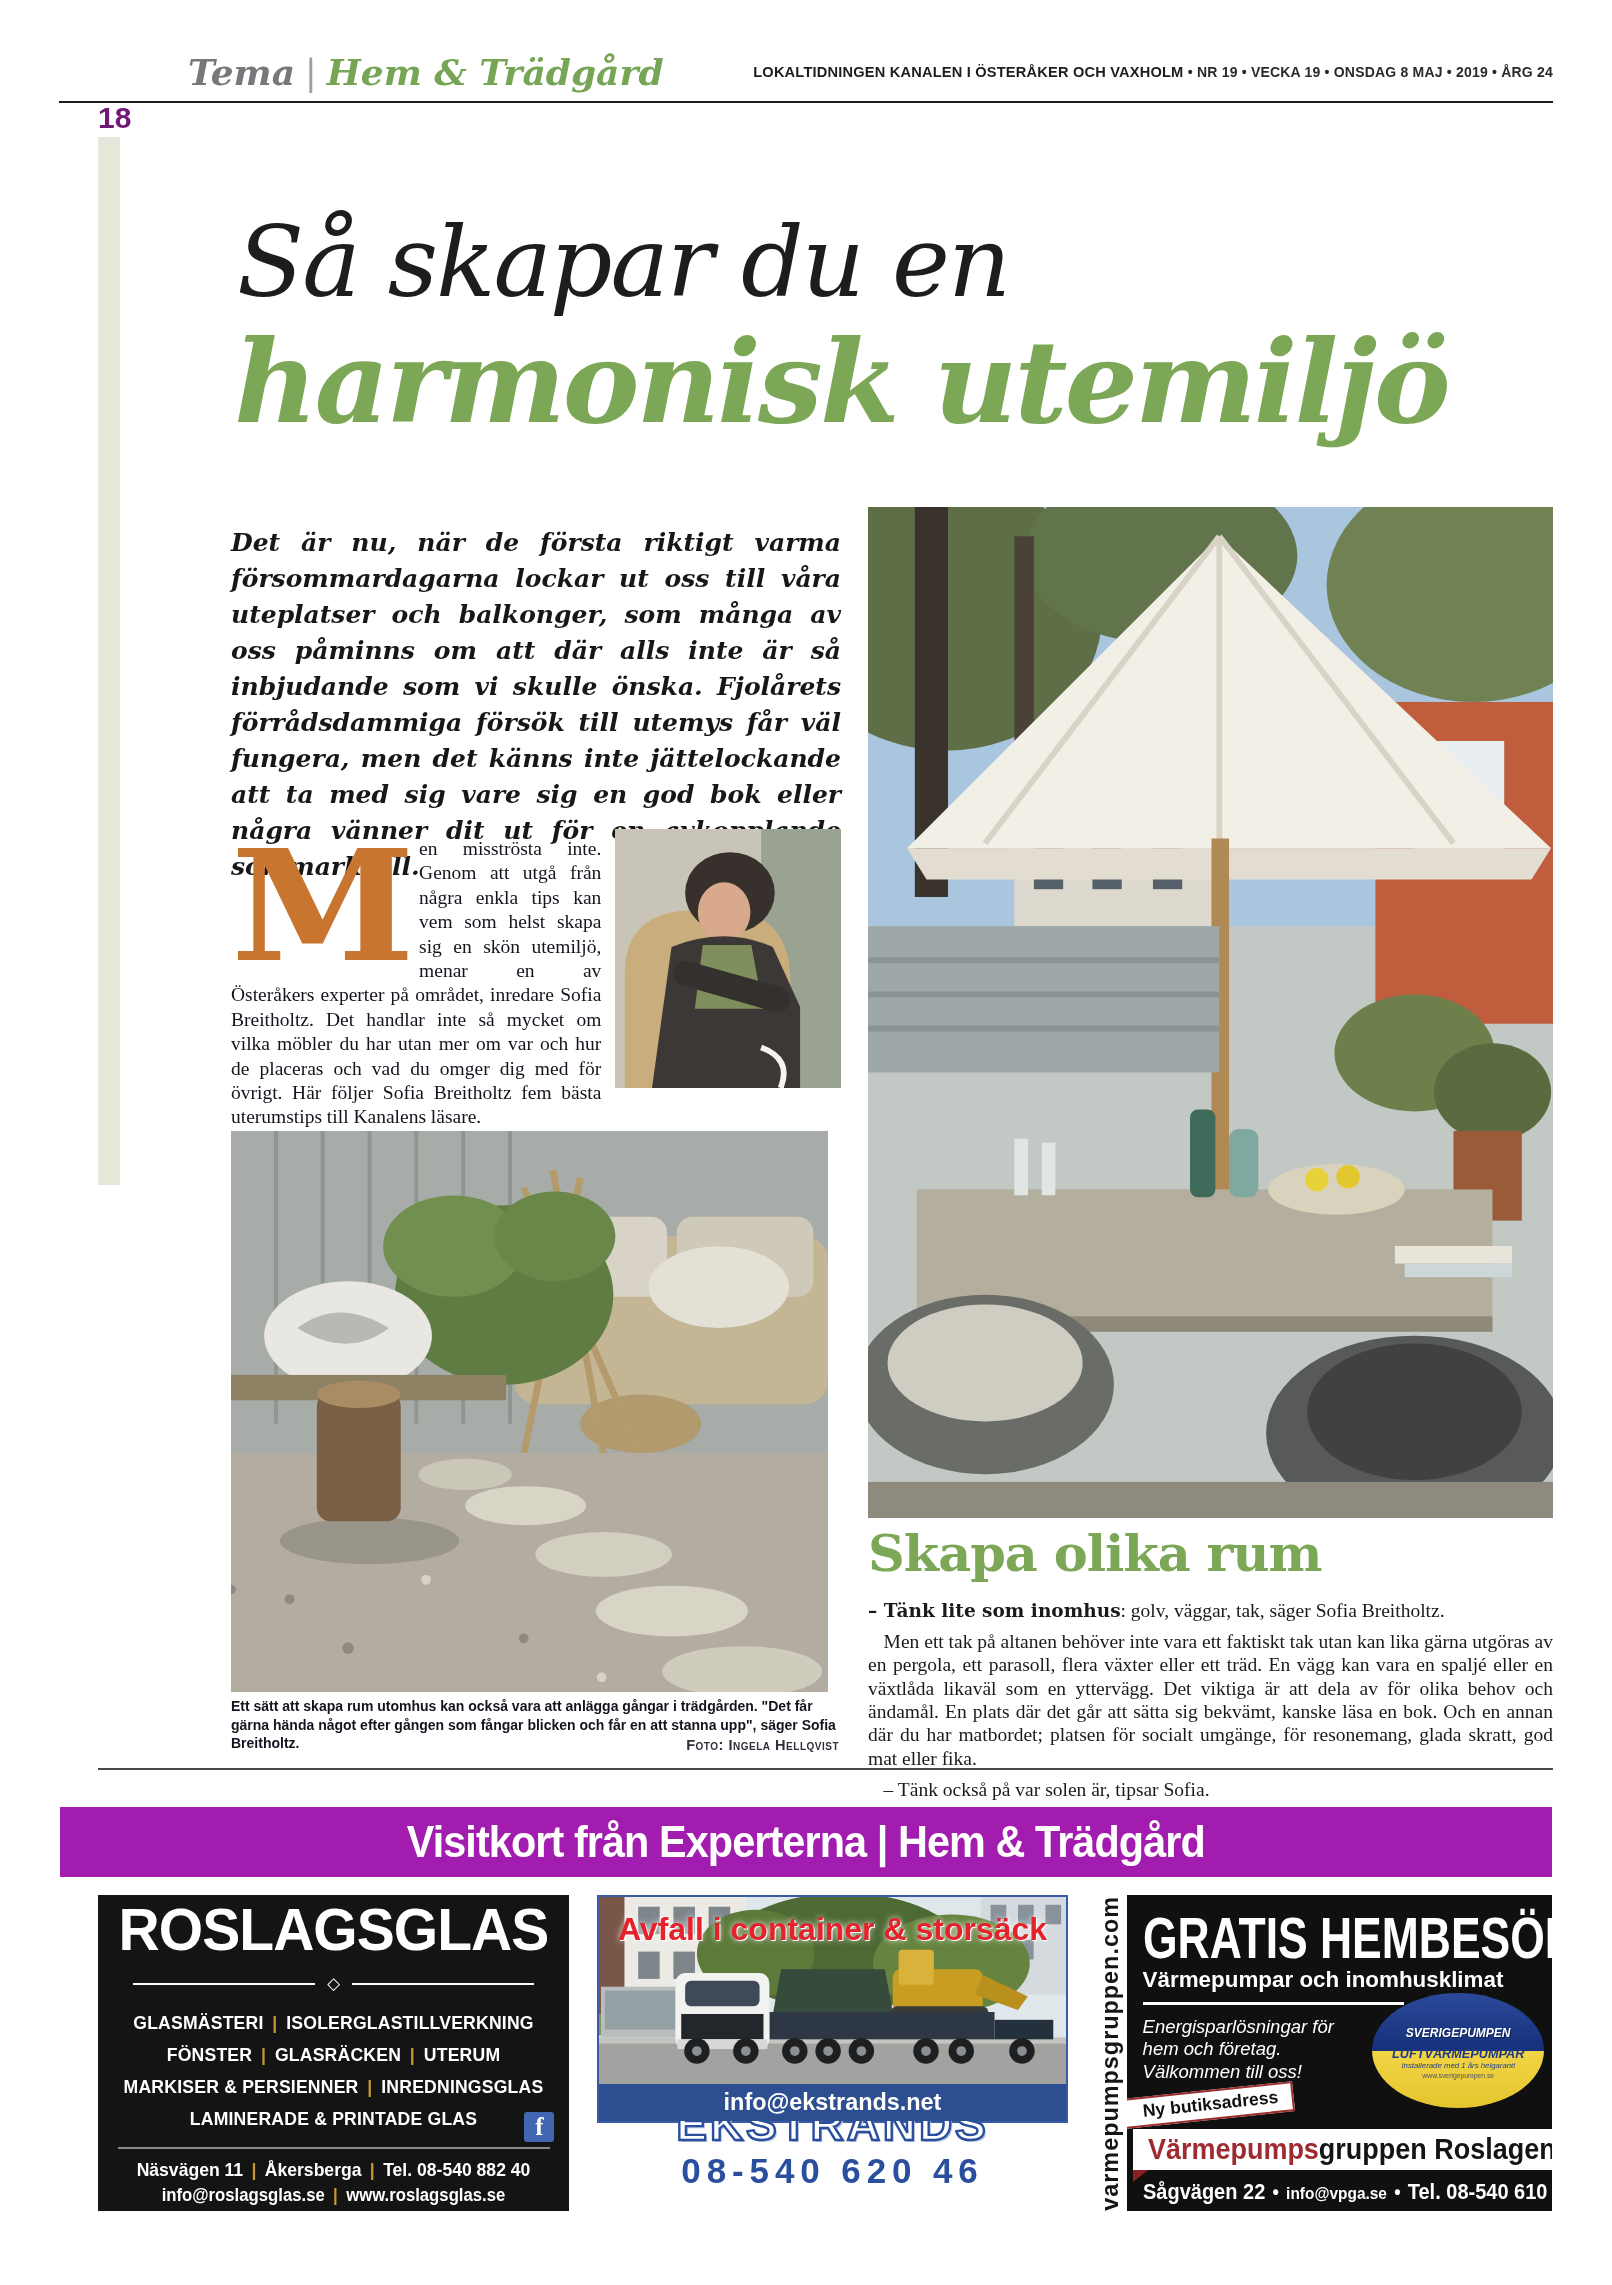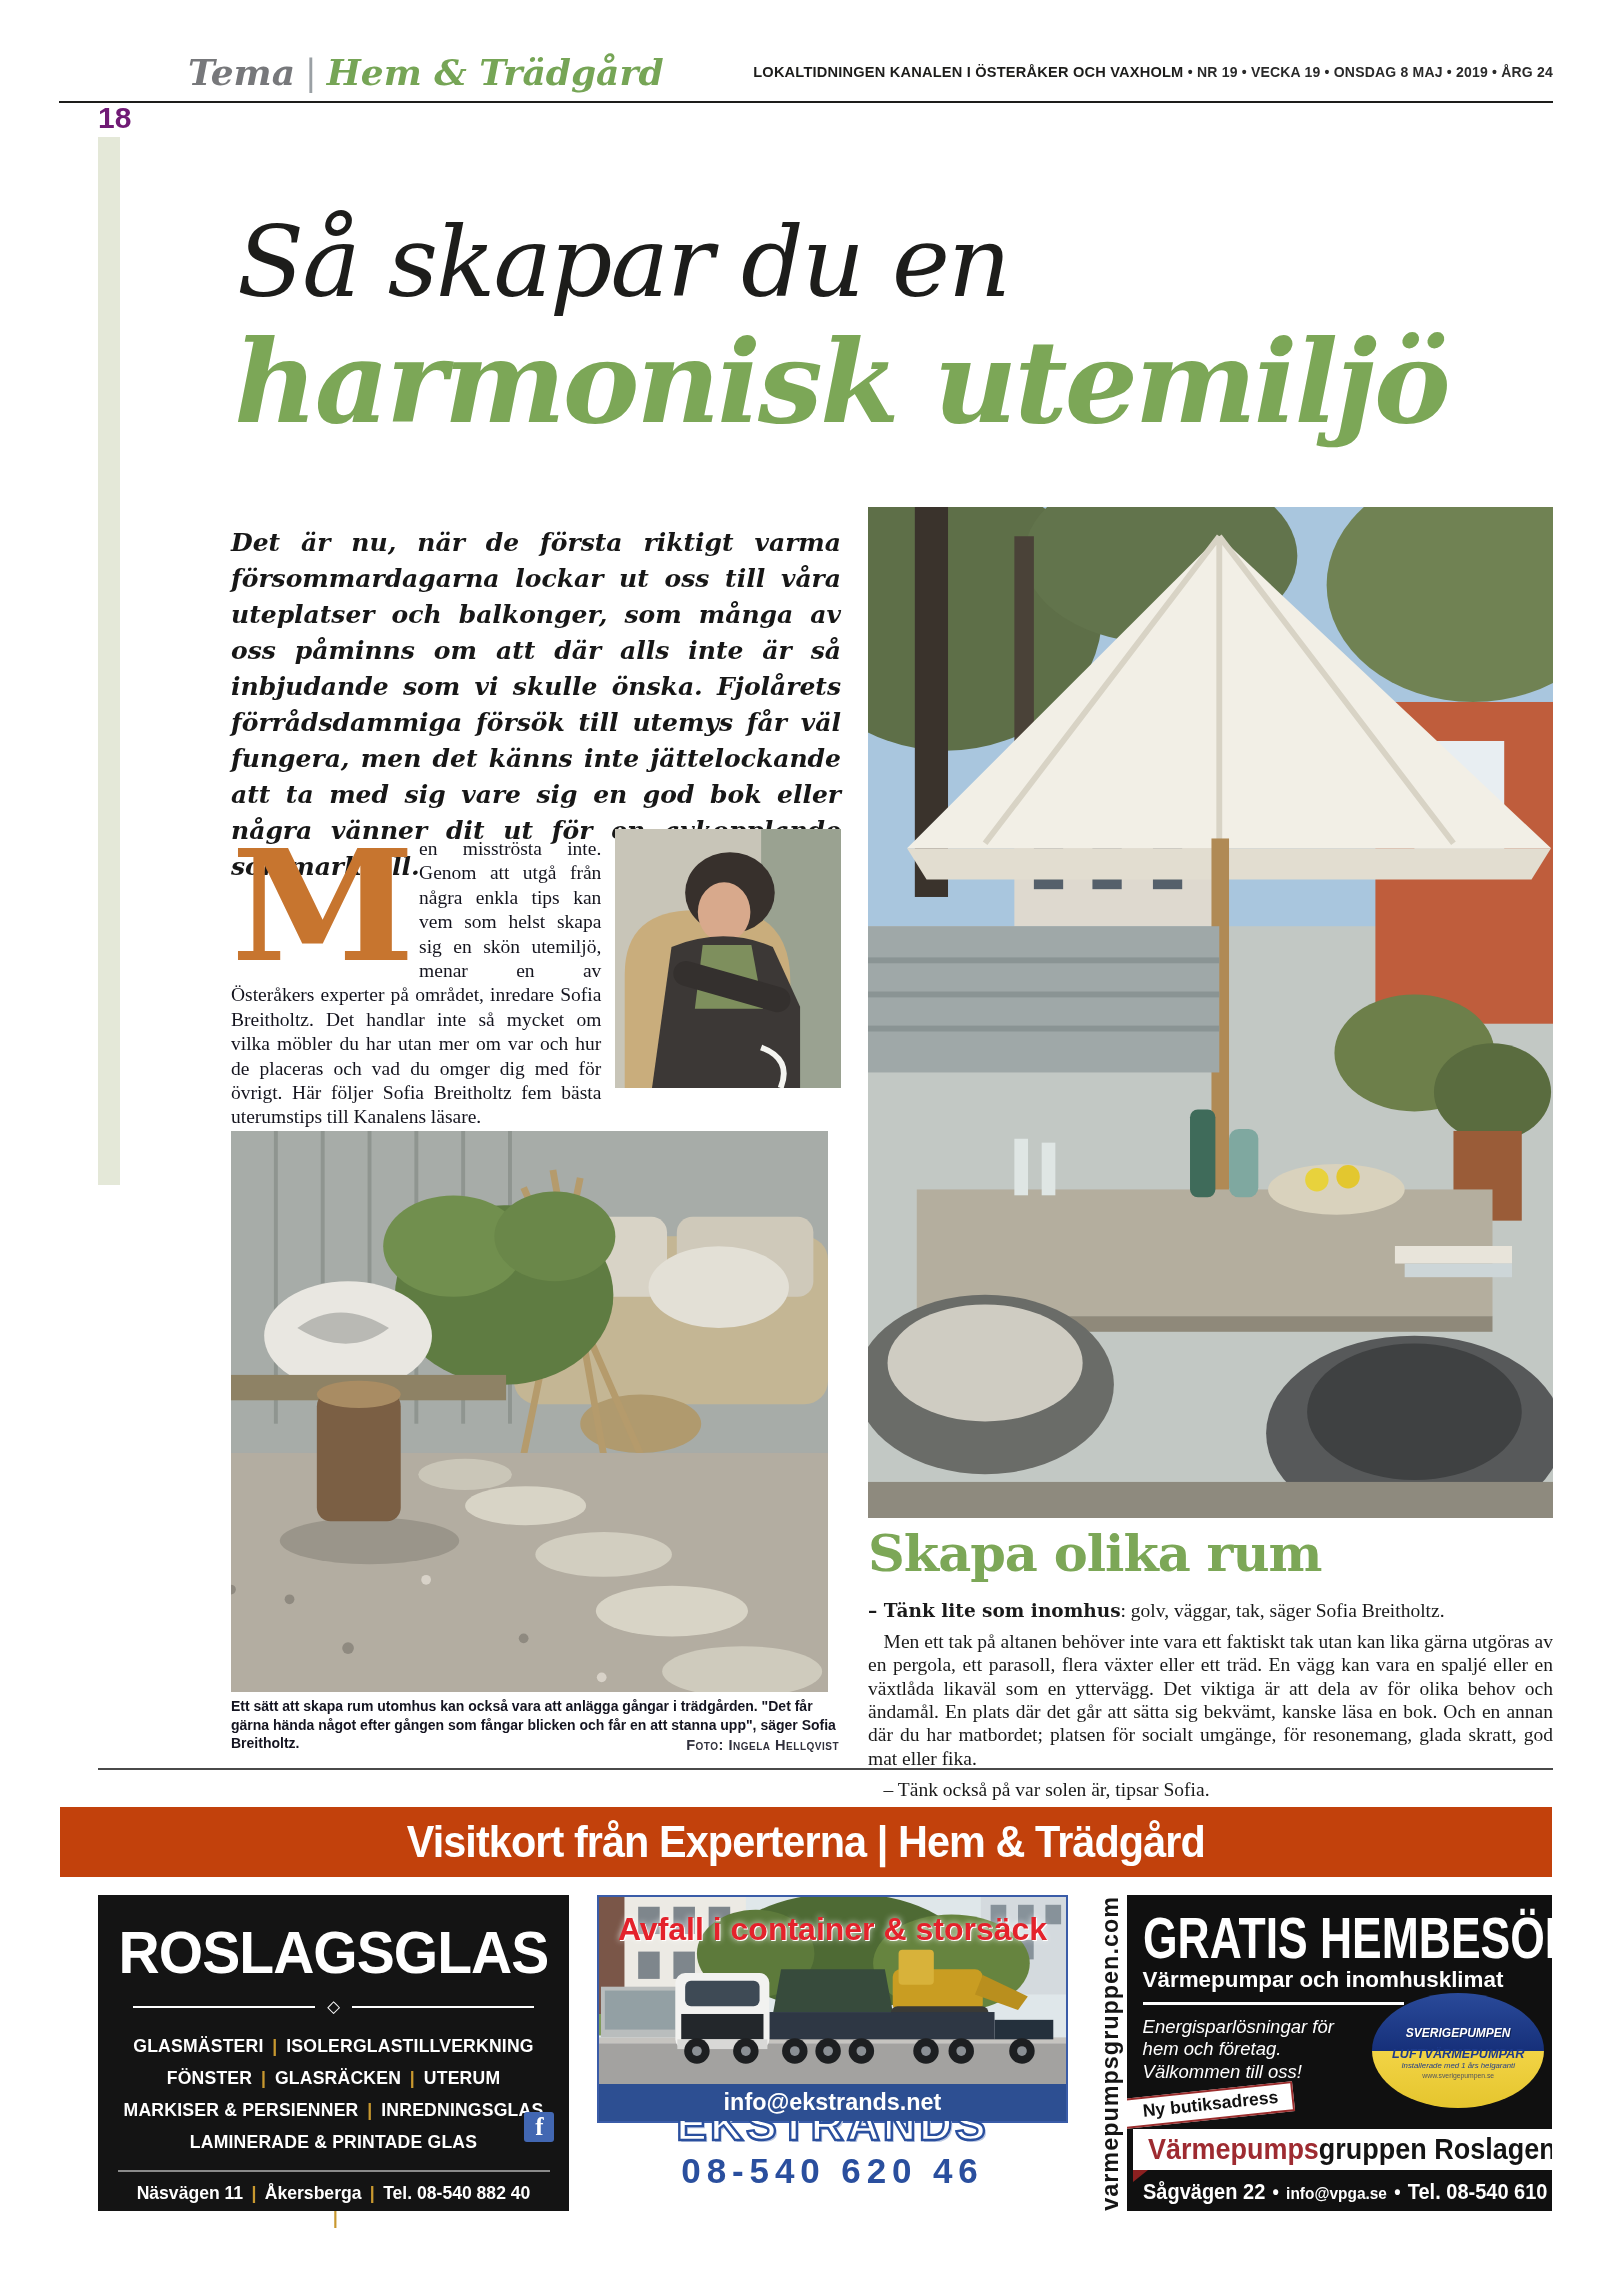--- a/index.html
+++ b/index.html
@@ -54,28 +54,28 @@
   .subsec{position:absolute;left:868px;top:1523px;width:685px;}
   .subsec h2{margin:0 0 15.6px 0;font-family:"DejaVu Serif",serif;font-weight:bold;font-size:51px;
              color:#7ca757;letter-spacing:-1px;}
   .lead{font-size:19.5px;line-height:23.4px;font-family:"Liberation Serif",serif;margin-bottom:7.8px;}
   .lead b{font-family:"DejaVu Serif",serif;font-size:18.5px;}
   .subpara{font-family:"Liberation Serif",serif;font-size:19.5px;line-height:23.4px;text-align:justify;
            text-indent:15.6px;margin-bottom:7.8px;}
   .tip{font-family:"Liberation Serif",serif;font-size:19.5px;line-height:23.4px;text-indent:15.6px;}
 
   
-  .banner{position:absolute;left:60px;top:1807px;width:1492px;height:70px;background:#c2410c;
+  .banner{position:absolute;left:60px;top:1807px;width:1492px;height:70px;background:#a21caf;
           display:flex;align-items:center;justify-content:center;}
   .banner span{color:#fff;font-weight:bold;font-size:45px;letter-spacing:-1px;
                transform:scaleX(.92);white-space:nowrap;}
 
   
   .ad1{position:absolute;left:98px;top:1895px;width:471px;height:316px;background:#141414;
-       color:#fff;text-align:center;box-sizing:border-box;padding-top:23px;}
+       color:#fff;text-align:center;box-sizing:border-box;padding-top:0;}
   .ad1 .title{font-size:60px;font-weight:bold;letter-spacing:-1px;transform:scaleX(.95);
               transform-origin:center;white-space:nowrap;}
   .ad1 .divider{display:flex;align-items:center;gap:11.7px;margin:9.8px 35px 13.7px 35px;}
   .ad1 .divider .ln{flex:1;height:2px;background:#fff;}
   .ad1 .divider .dia{font-size:16.6px;color:#fff;}
   .svc{font-size:17.6px;font-weight:bold;letter-spacing:0.2px;line-height:32px;white-space:nowrap;}
   .pipe{color:#c8982f;margin:0 8.8px;font-weight:bold;}
   .ad1 .fb{position:absolute;right:14.6px;top:217px;width:30px;height:30px;background:#4267b2;
            border-radius:2.9px;color:#fff;font-weight:bold;font-size:25px;line-height:30px;
            font-family:"Liberation Serif",serif;}

